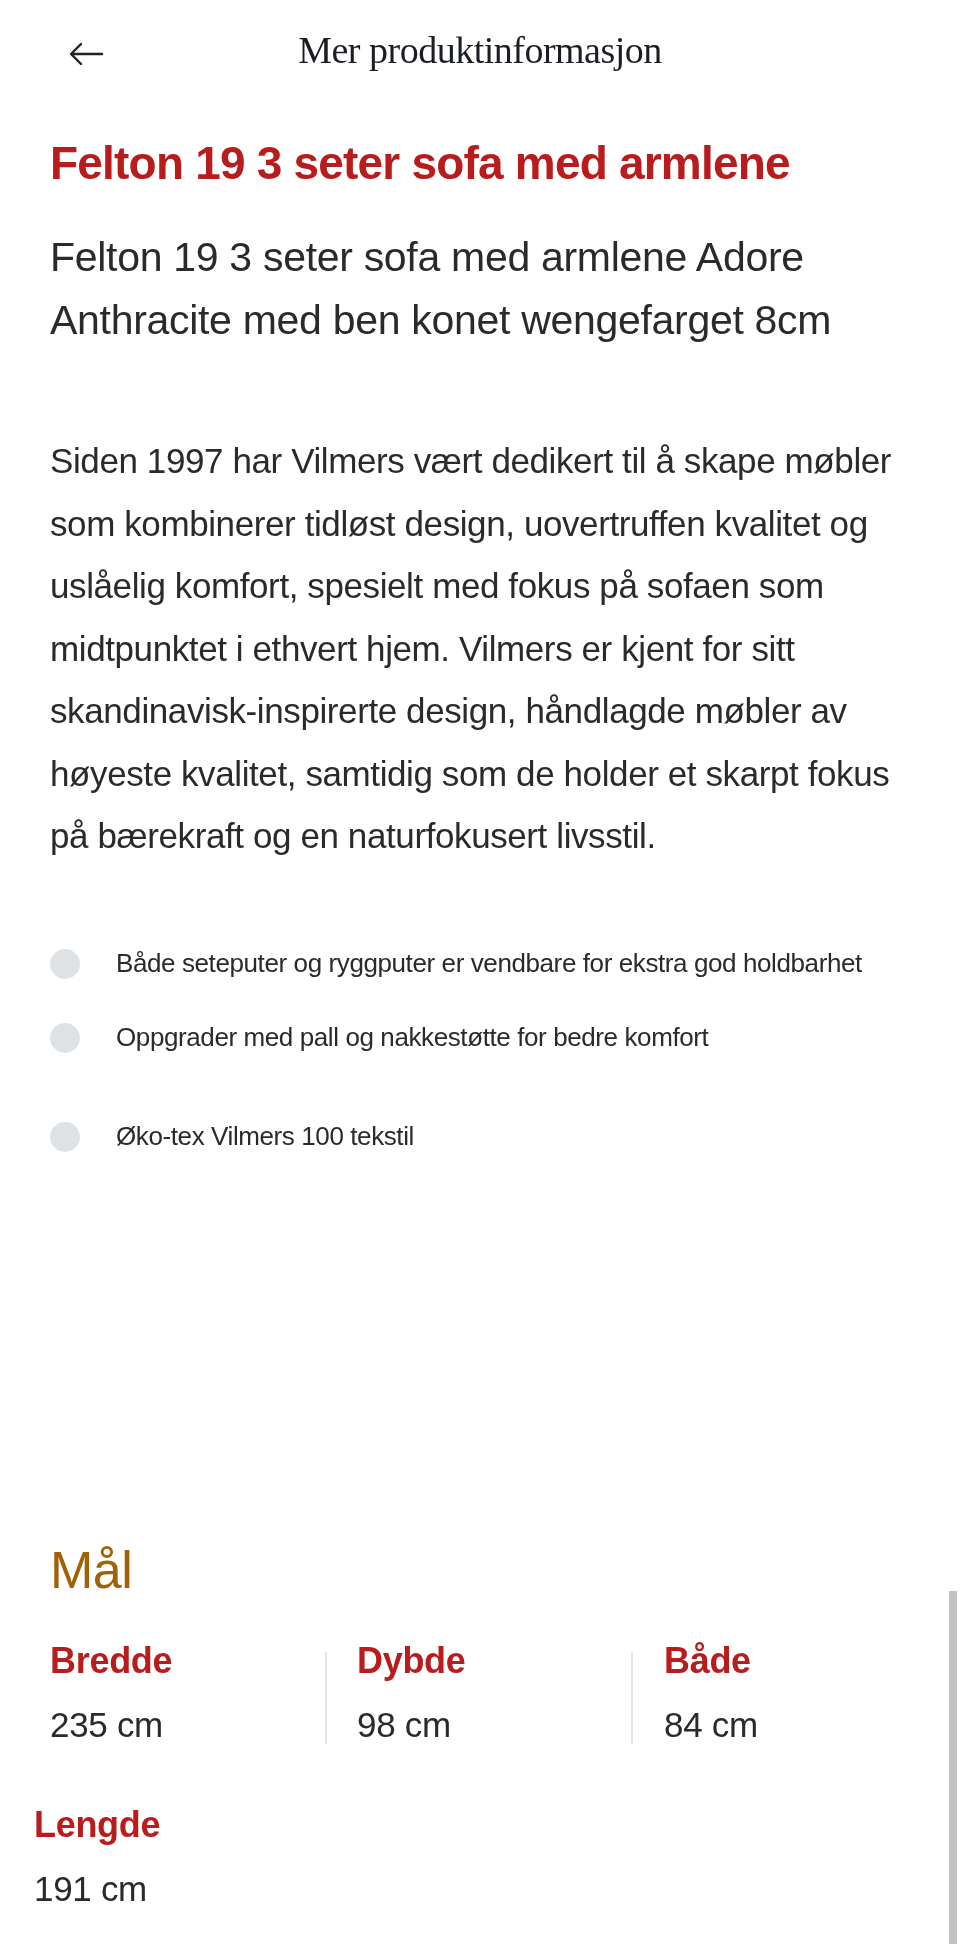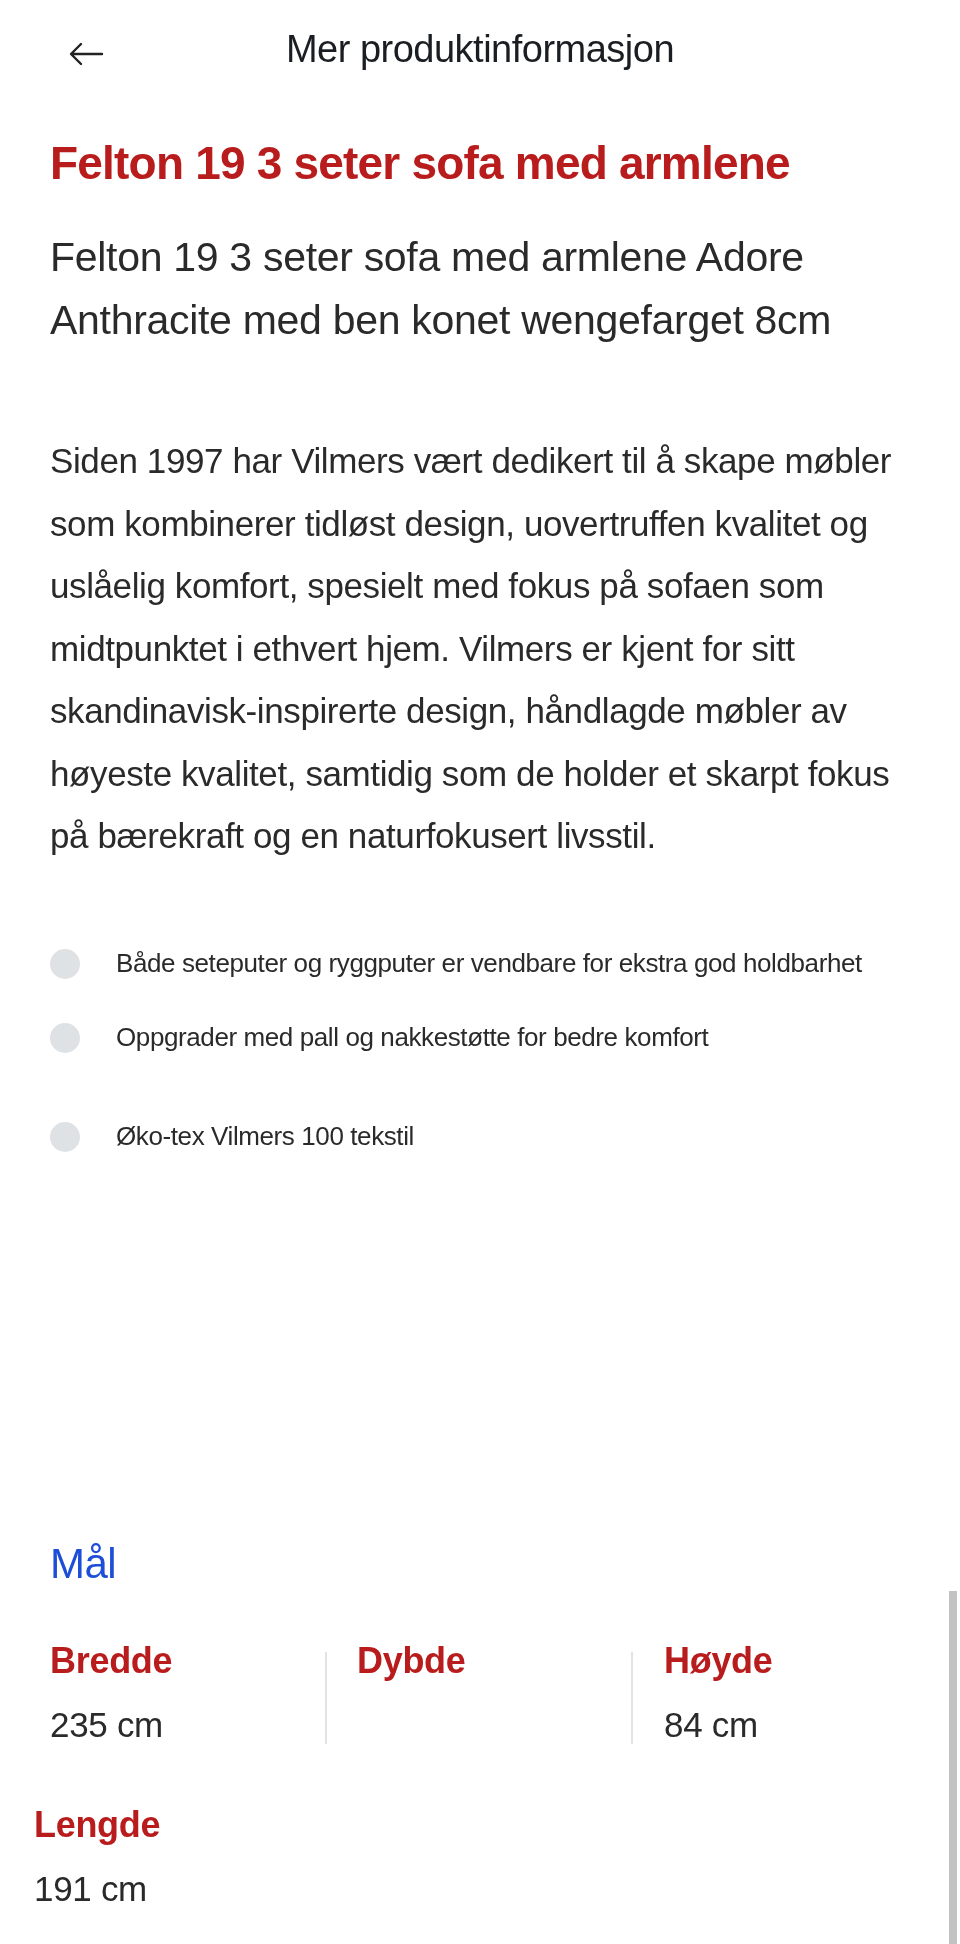--- a/index.html
+++ b/index.html
@@ -1,34 +1,34 @@
 <!DOCTYPE html>
 <html><head>
 <meta charset="utf-8">
 <style>
   * { box-sizing: border-box; margin: 0; padding: 0; }
   html, body { width: 960px; height: 1944px; background: #ffffff; overflow: hidden; }
   body { position: relative; font-family: "Liberation Sans", "DejaVu Sans", sans-serif; color: #1d1f21; }
 
   .header { position: absolute; left: 0; top: 0; width: 960px; height: 110px; }
   .back-btn { position: absolute; left: 62px; top: 30px; width: 48px; height: 48px; display: flex; align-items: center; justify-content: center; cursor: pointer; }
-  .header-title { position: absolute; left: 0; right: 0; top: 28px; text-align: center; font-size: 38px; letter-spacing: -0.5px; color: #1a1e22; font-weight: 400; }
+  .header-title { position: absolute; left: 0; right: 0; top: 28px; text-align: center; font-size: 38px; letter-spacing: -0.5px; color: #1a1e22; font-weight: 400; font-family: Liberation Serif, serif; }
 
   .content { position: absolute; left: 50px; top: 130px; width: 860px; }
   .product-title { font-size: 46px; font-weight: 700; color: #b91c1c; letter-spacing: -0.8px; line-height: 66px; margin-top: 0; }
   .product-sub { margin-top: 30px; font-size: 41px; font-weight: 400; color: #2a2a2a; line-height: 63px; letter-spacing: -0.3px; width: 820px; }
   .description { margin-top: 78px; font-size: 35px; font-weight: 300; color: #2a2a2a; line-height: 62.5px; letter-spacing: -0.4px; width: 860px; }
 
   .features { margin-top: 64px; list-style: none; }
   .feature { position: relative; padding-left: 66px; font-size: 26px; font-weight: 300; color: #2a2a2a; line-height: 62.5px; letter-spacing: -0.4px; width: 860px; }
   .feature + .feature { margin-top: 12px; }
   .feature.spaced { margin-top: 36px; }
   .bullet { position: absolute; left: 0; top: 17px; width: 30px; height: 30px; border-radius: 50%; background: #dfe2e5; }
 
-  .dims-title { position: absolute; left: 50px; top: 1540px; font-size: 42px; font-weight: 400; color: #1d4ed8; letter-spacing: -0.5px; }
+  .dims-title { position: absolute; left: 50px; top: 1540px; font-size: 52px; font-weight: 400; color: #a16207; letter-spacing: -0.5px; }
   .dims-row { position: absolute; left: 50px; top: 1636px; width: 860px; height: 110px; }
   .dim { position: absolute; top: 0; width: 280px; }
   .dim-label { font-size: 36px; font-weight: 700; color: #b91c1c; line-height: 50px; letter-spacing: -0.3px; }
   .dim-value { margin-top: 14px; font-size: 35px; font-weight: 300; color: #2a2a2a; line-height: 50px; letter-spacing: -0.3px; }
   .divider { position: absolute; top: 16px; width: 2px; height: 92px; background: #e3e3e3; }
   .dims-row2 { position: absolute; left: 34px; top: 1800px; }
 
   .scrollbar-thumb { position: absolute; left: 949px; top: 1591px; width: 8px; height: 353px; background: #c2c2c2; }
 </style>
 </head>
@@ -67,24 +67,25 @@
 <h3 class="dims-title">Mål</h3>
 
 <section class="dims-row">
   <div class="dim" style="left:0">
     <div class="dim-label">Bredde</div>
     <div class="dim-value">235 cm</div>
   </div>
   <div class="divider" style="left:275px"></div>
   <div class="dim" style="left:307px">
     <div class="dim-label">Dybde</div>
+    <div class="dim-value">98 cm</div>
   </div>
   <div class="divider" style="left:581px"></div>
   <div class="dim" style="left:614px">
-    <div class="dim-label">Høyde</div>
+    <div class="dim-label">Både</div>
     <div class="dim-value">84 cm</div>
   </div>
 </section>
 
 <section class="dims-row2">
   <div class="dim" style="position:relative">
     <div class="dim-label">Lengde</div>
     <div class="dim-value">191 cm</div>
   </div>
 </section>

